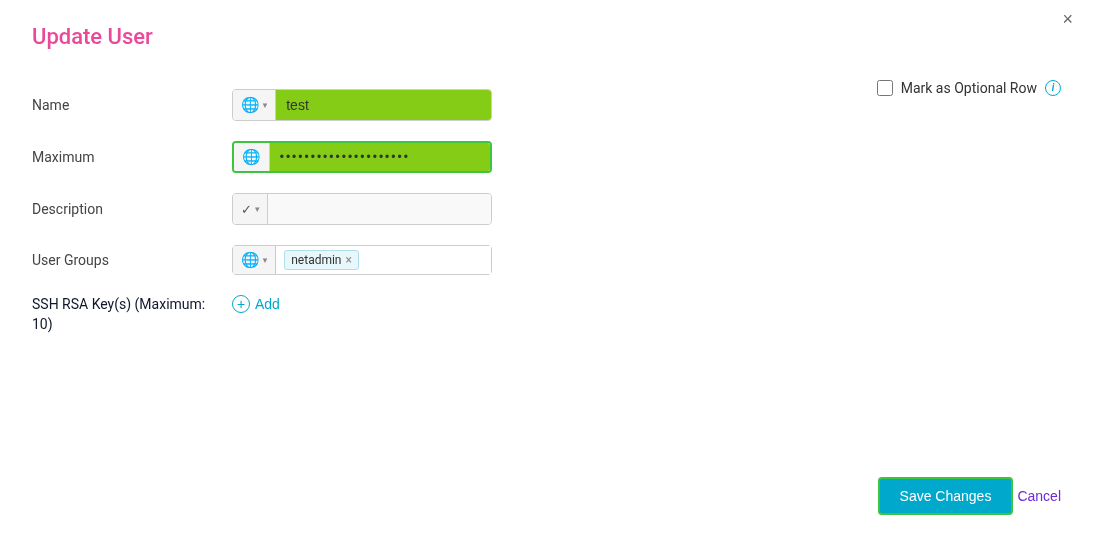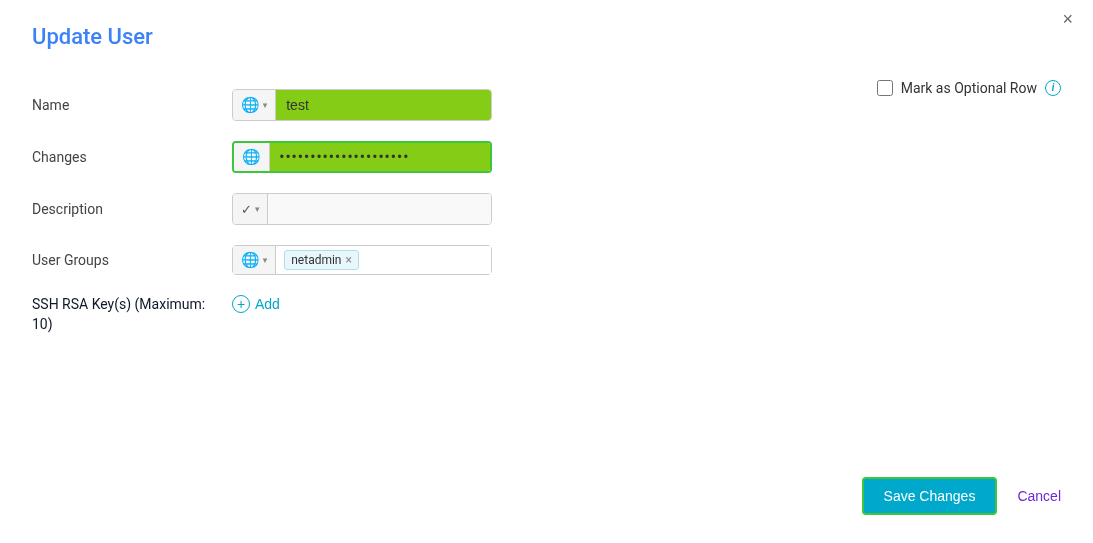--- a/index.html
+++ b/index.html
@@ -26,21 +26,21 @@
       cursor: pointer;
       font-size: 18px;
       color: #666;
       background: none;
       border: none;
       line-height: 1;
     }
     .title {
       font-size: 22px;
       font-weight: 500;
-      color: #3b82f6;
+      color: #ec4899;
       margin-bottom: 32px;
     }
     .optional-row-area {
       position: absolute;
       top: 80px;
       right: 32px;
       display: flex;
       align-items: center;
       gap: 8px;
     }
@@ -192,21 +192,21 @@
       font-size: 14px;
       line-height: 1;
       color: #00a8cc;
     }
     .footer {
       position: absolute;
       bottom: 28px;
       right: 32px;
       display: flex;
       align-items: center;
-      gap: 20px;
+      gap: 4px;
     }
     .save-btn {
       padding: 9px 20px;
       background: #00a8cc;
       color: #fff;
       border: 2px solid #3dc63d;
       border-radius: 4px;
       font-size: 14px;
       cursor: pointer;
       font-weight: 500;
@@ -246,21 +246,21 @@
       <div class="field-wrapper">
         <div class="field-icon-btn">
           <span class="globe-icon">🌐</span>
           <span class="chevron">▾</span>
         </div>
         <input type="text" class="field-input" value="test" style="">
       </div>
     </div>
 
     <div class="form-row">
-      <div class="form-label">Changes</div>
+      <div class="form-label">Maximum</div>
       <div class="field-wrapper focused">
         <div class="field-icon-btn">
           <span class="globe-icon">🌐</span>
         </div>
         <input type="password" class="field-input password-field" value="testpassword123456789" style="">
       </div>
     </div>
 
     <div class="form-row">
       <div class="form-label">Description</div>

